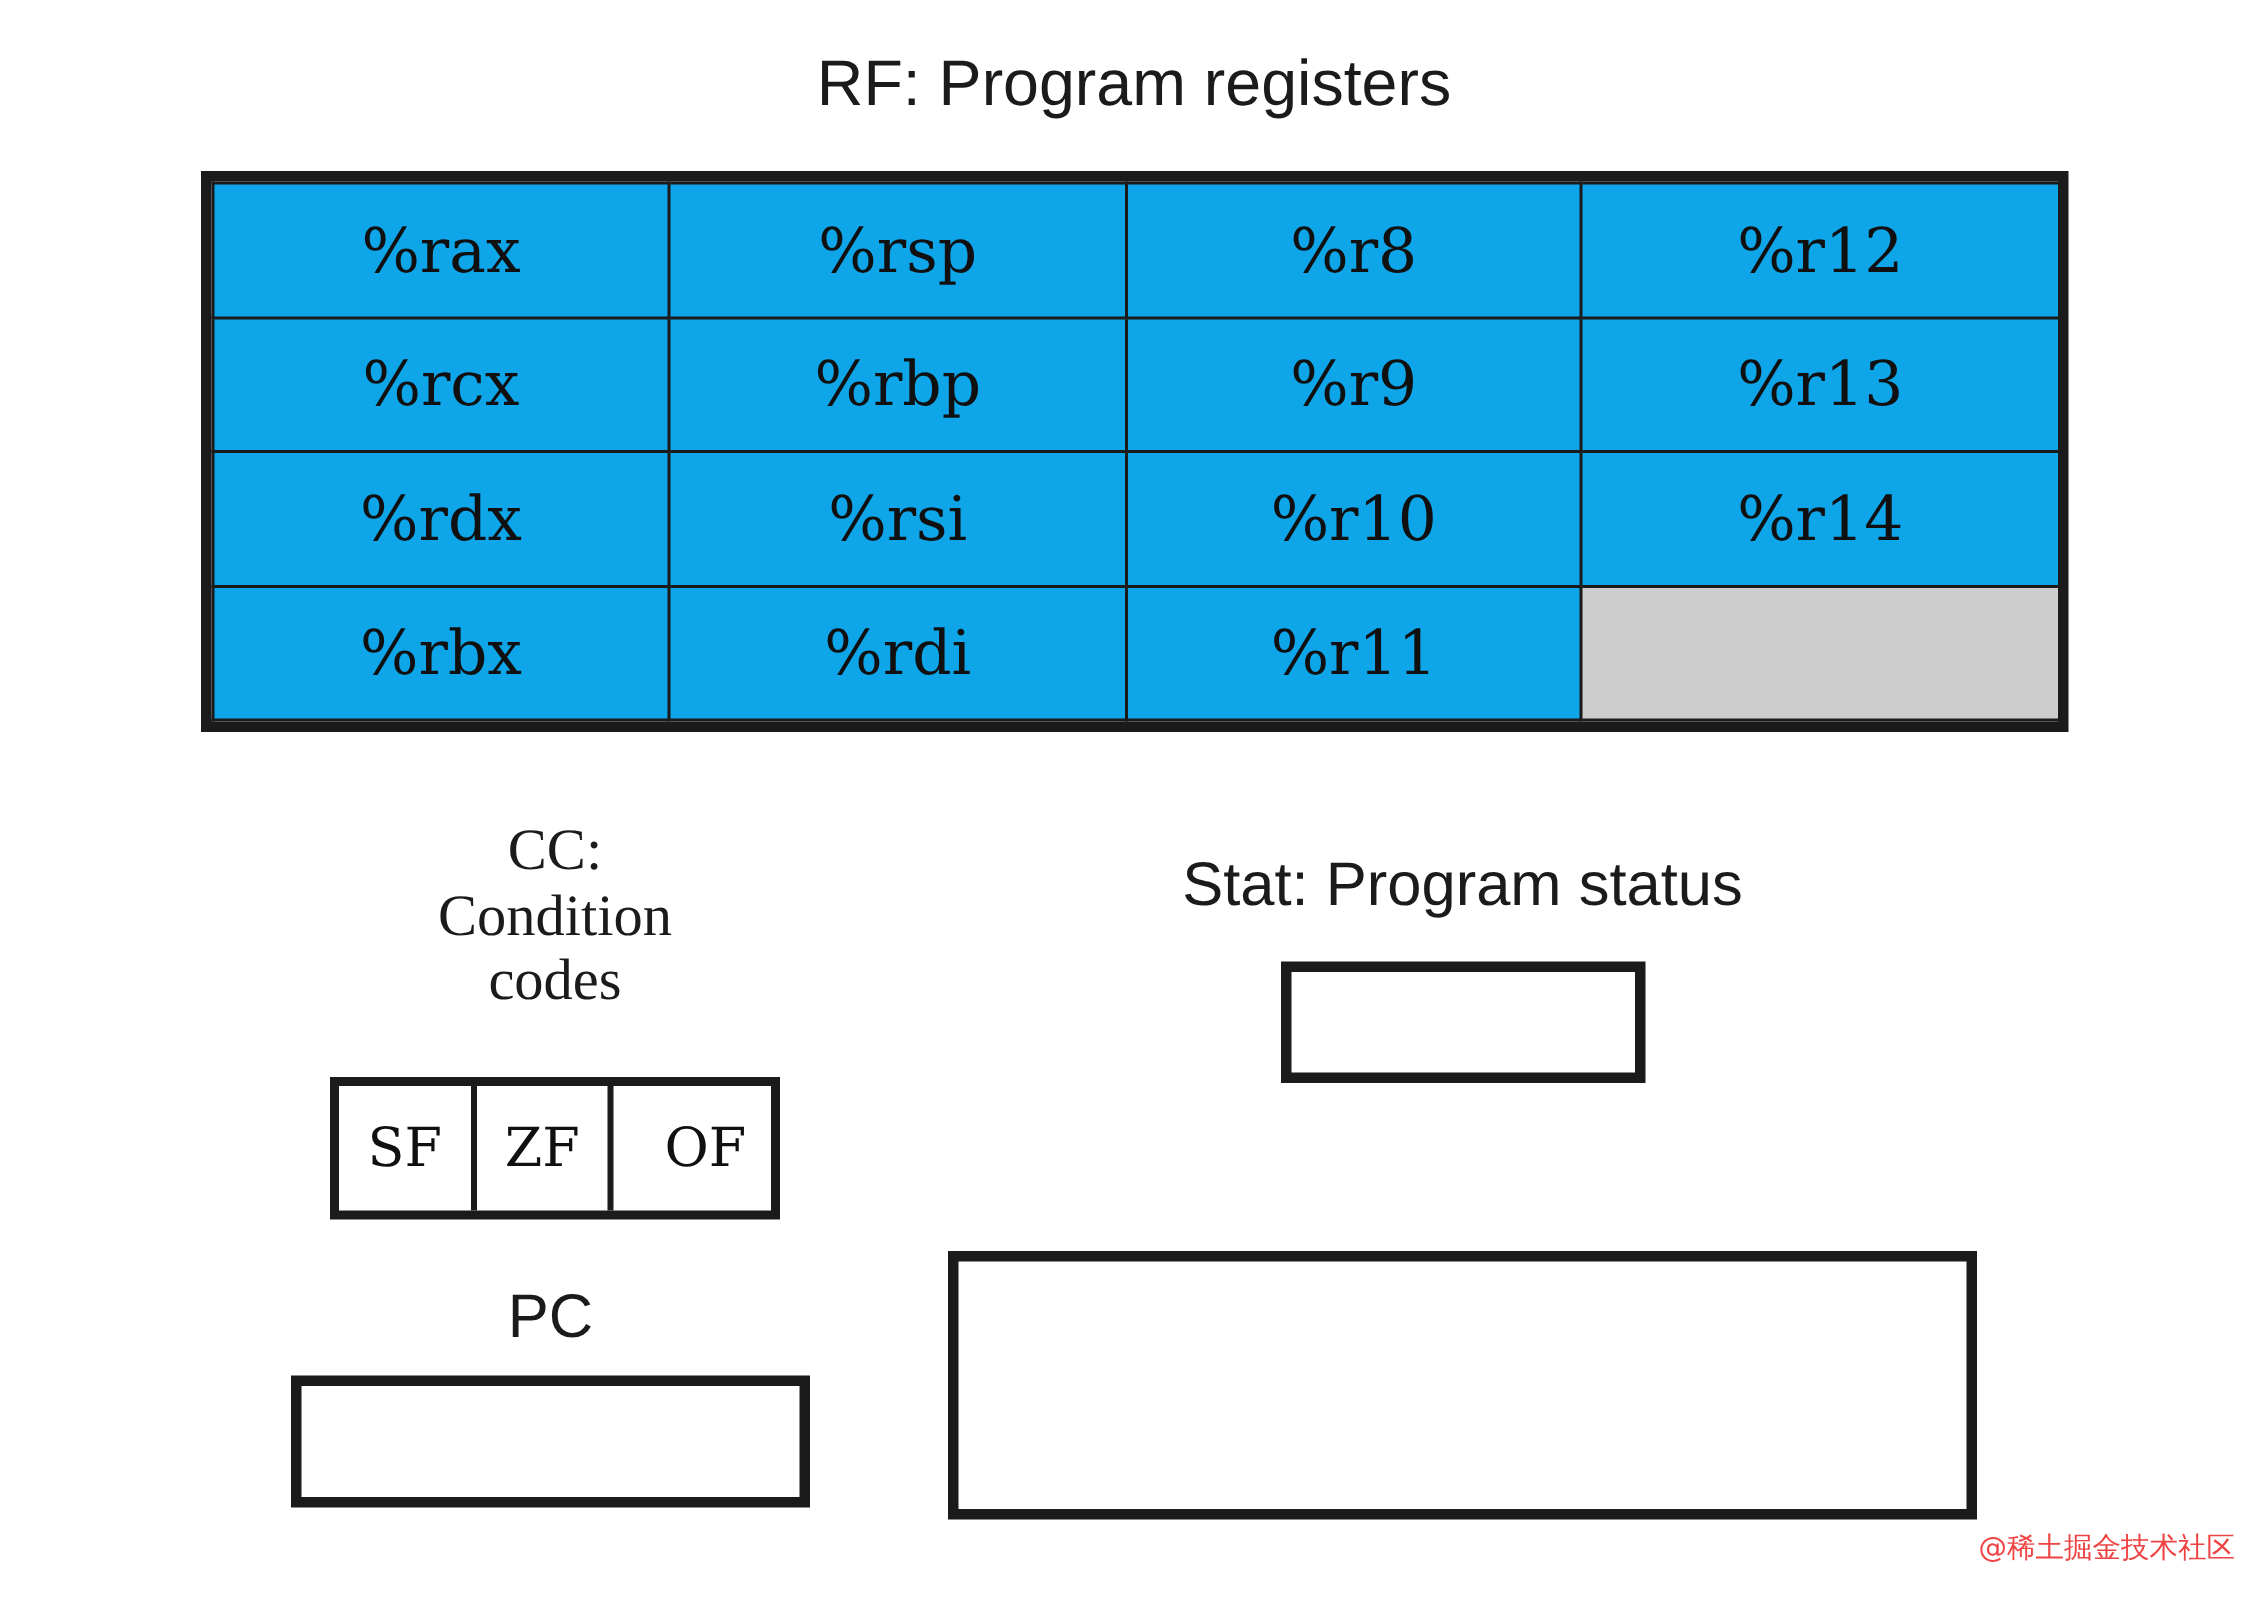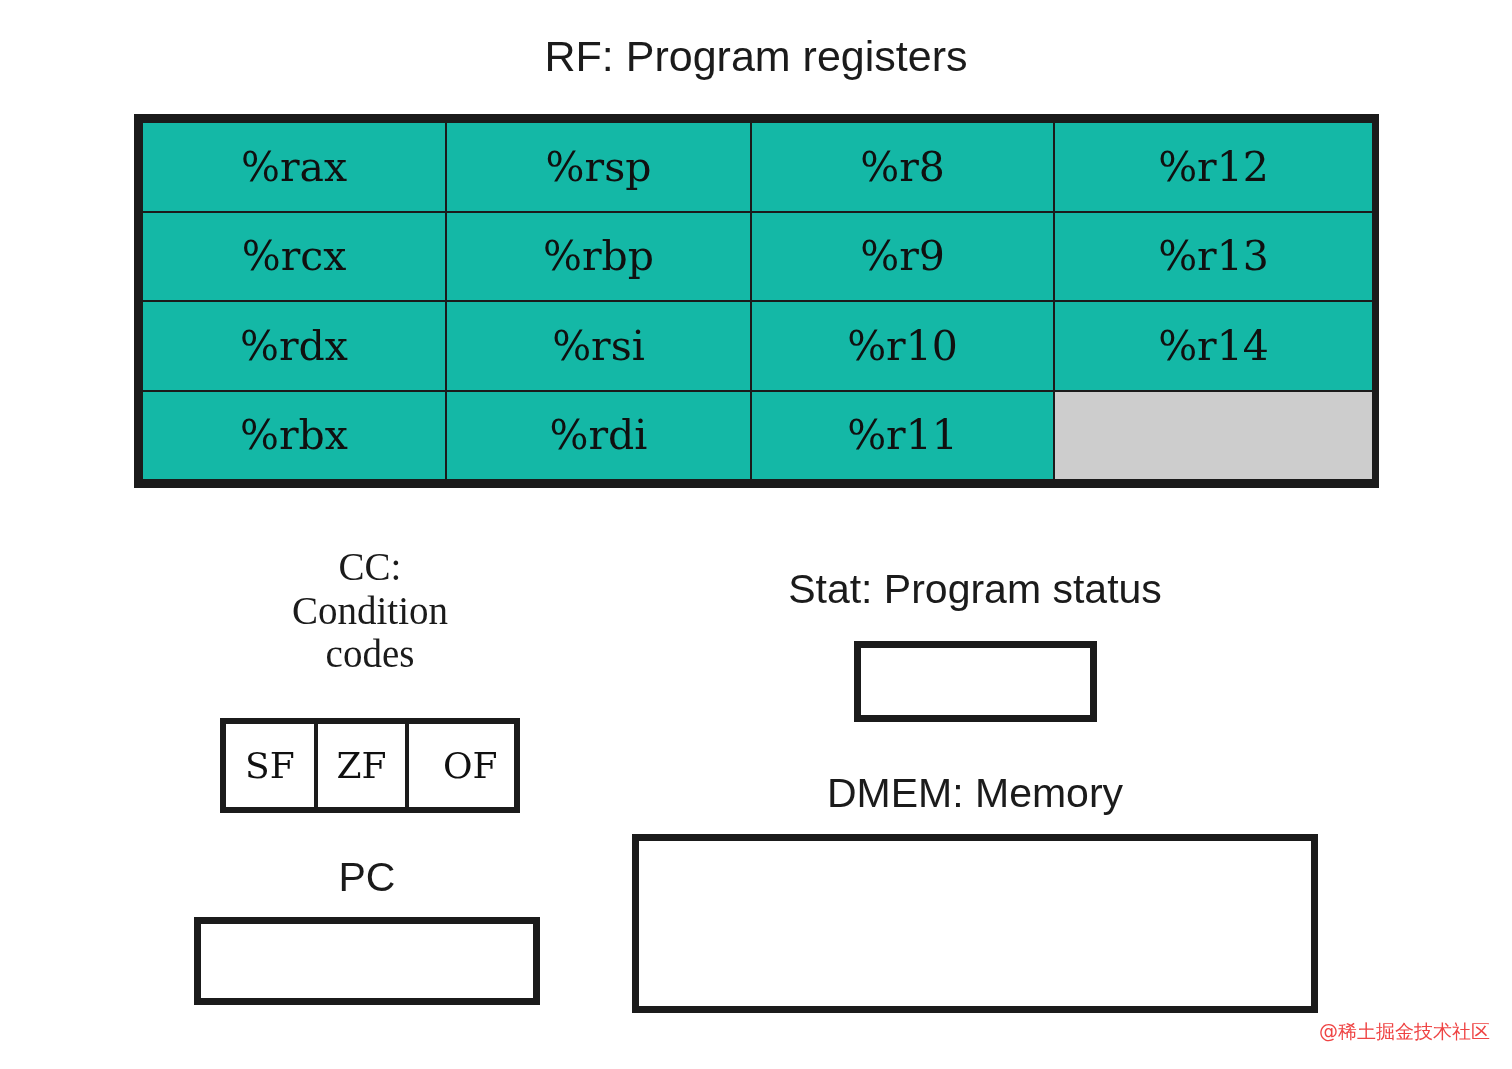--- a/index.html
+++ b/index.html
@@ -57,21 +57,21 @@
     table-layout: fixed;
   }
   #rf-grid td {
     border: 2px solid #1b1b1b;
     text-align: center;
     vertical-align: middle;
     font-family: "DejaVu Serif", "Liberation Serif", serif;
     font-size: 41px;
     color: #101010;
     padding: 0;
-    background: #14b8a6;
+    background: #0ea5e9;
   }
   #rf-grid td.blank {
     background: #cdcdcd;
   }
   .col-a { width: 304px; }
   .col-b { width: 305px; }
   .col-c { width: 303px; }
   .col-d { width: 319px; }
 
   
@@ -202,18 +202,17 @@
       <div class="cc-cell">OF</div>
     </div>
   </div>
 
   <div class="label" id="pc-title">PC</div>
   <div class="box" id="pc-box"></div>
 
   <div class="label" id="stat-title">Stat: Program status</div>
   <div class="box" id="stat-box"></div>
 
-  <div class="label" id="dmem-title">DMEM: Memory</div>
   <div class="box" id="dmem-box"></div>
 
   <div id="watermark">@稀土掘金技术社区</div>
 
 </div>
 
 </body></html>

